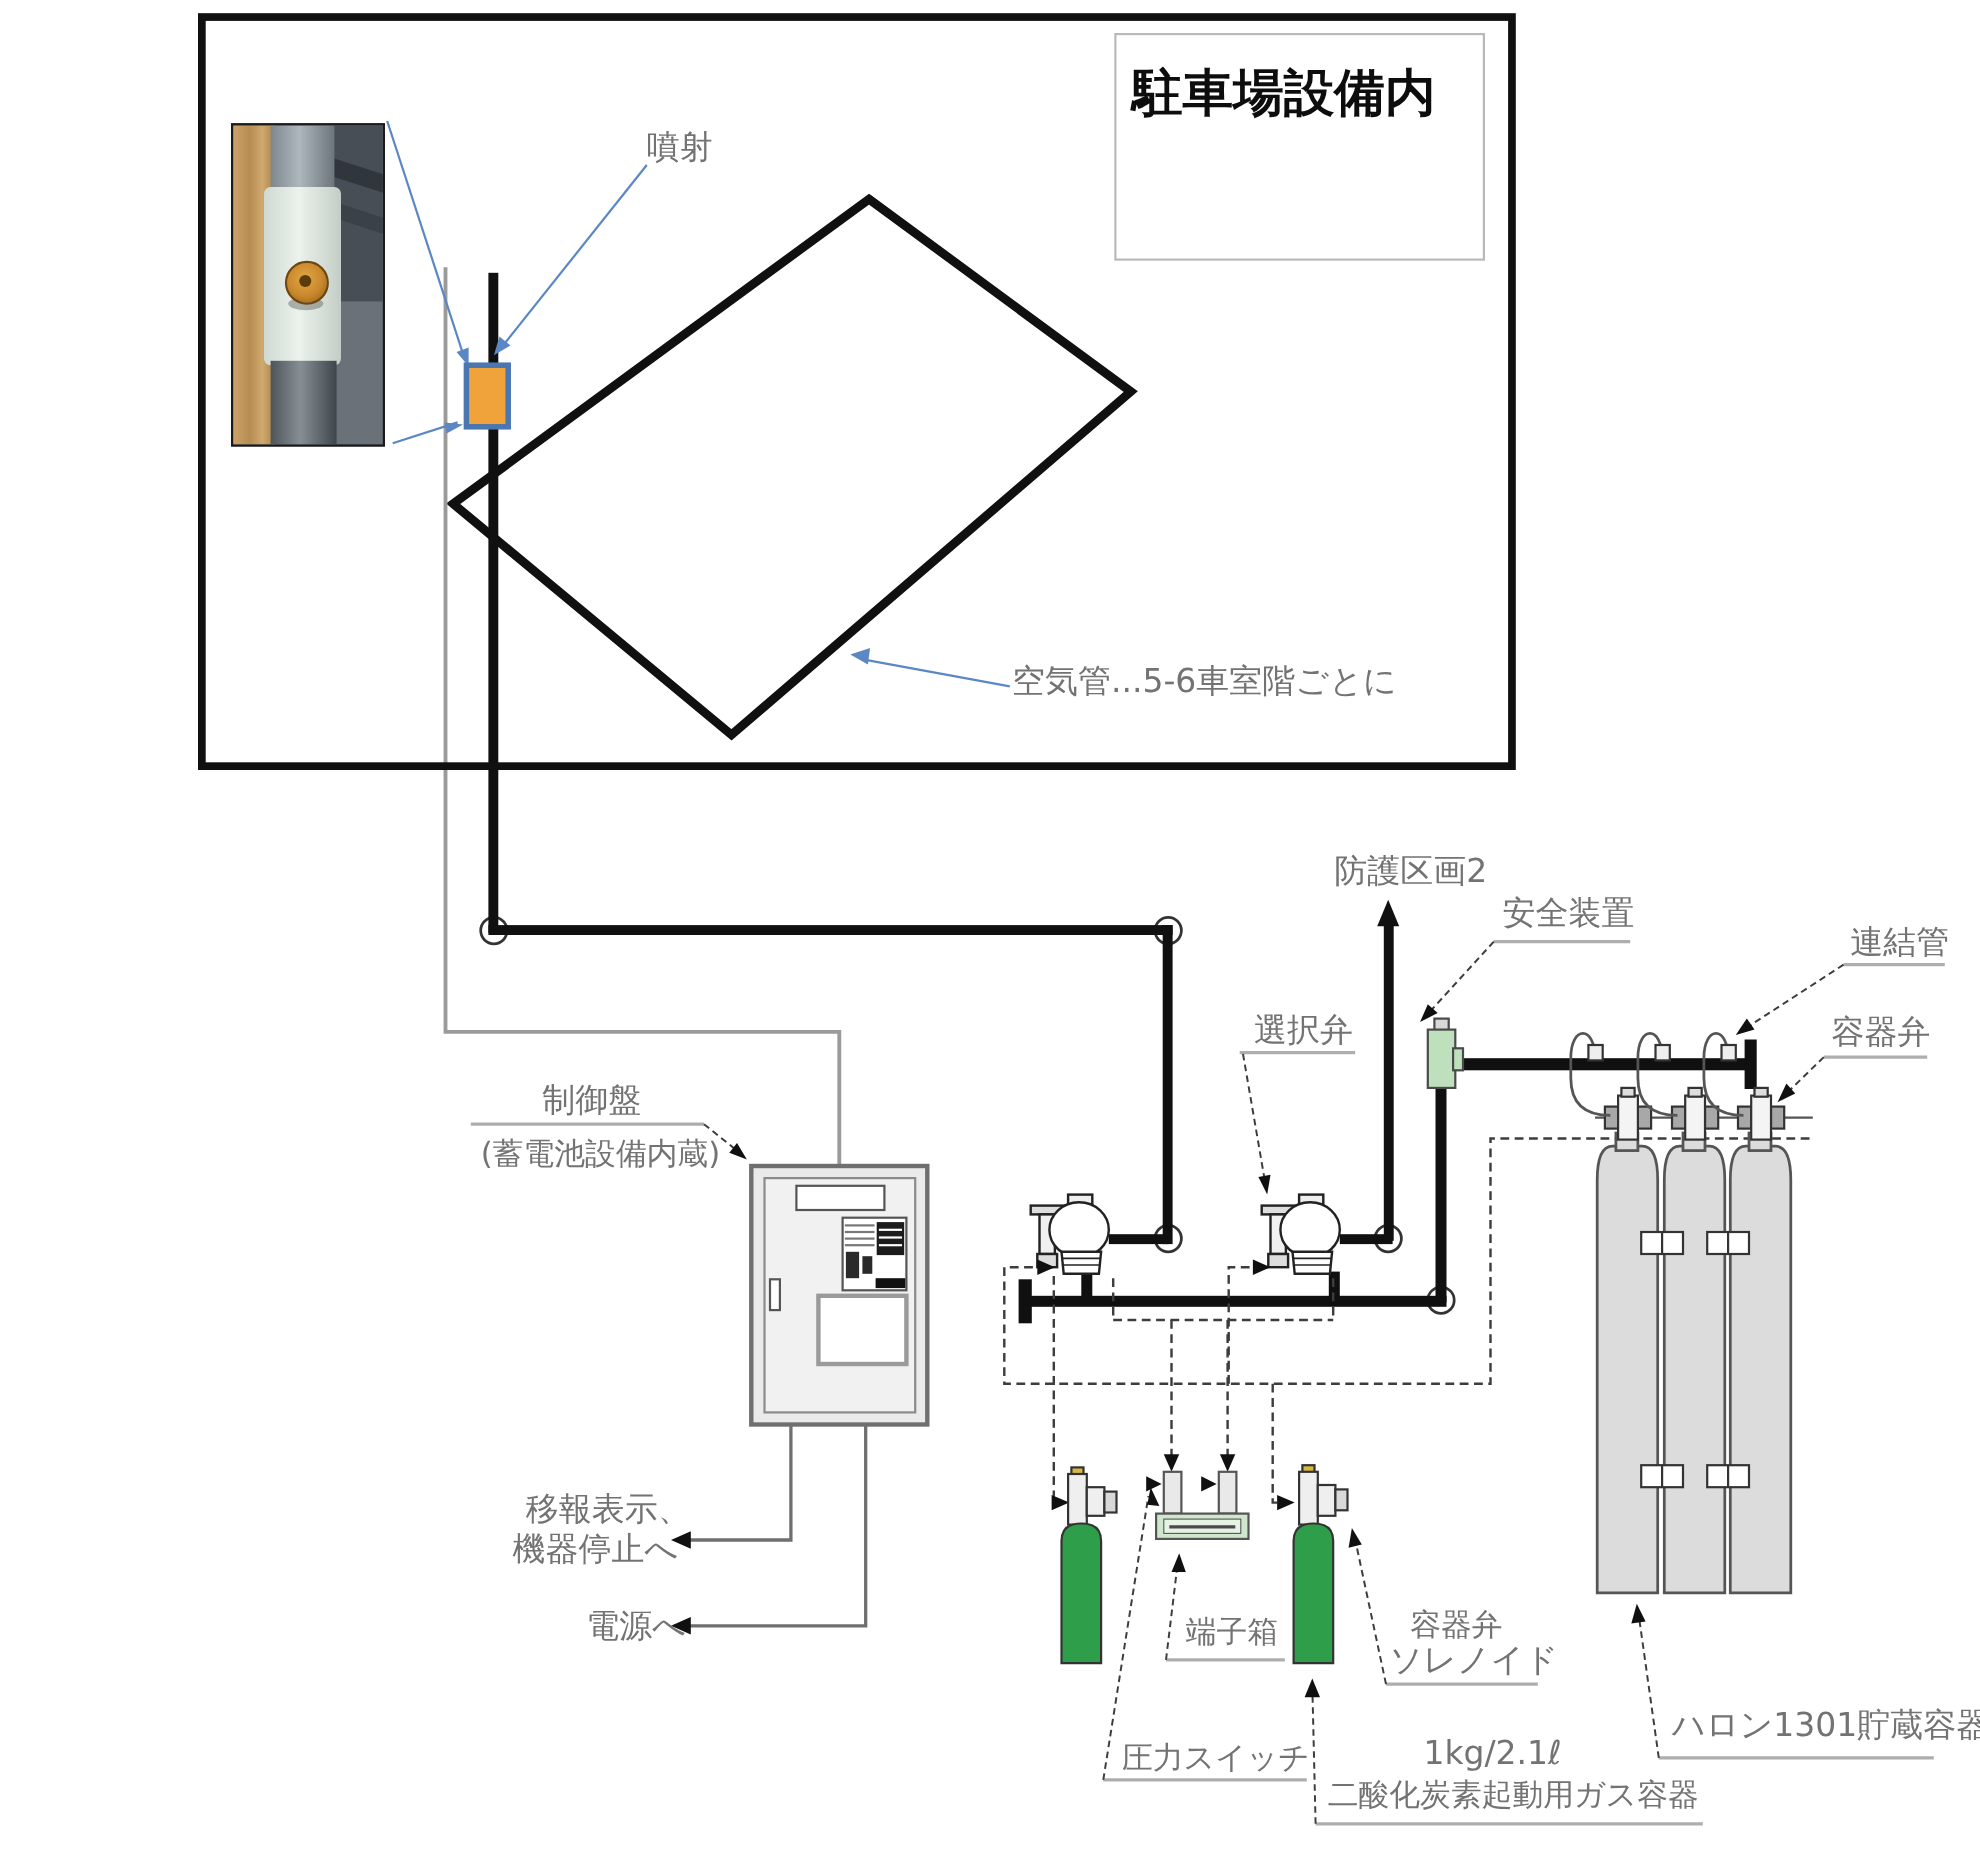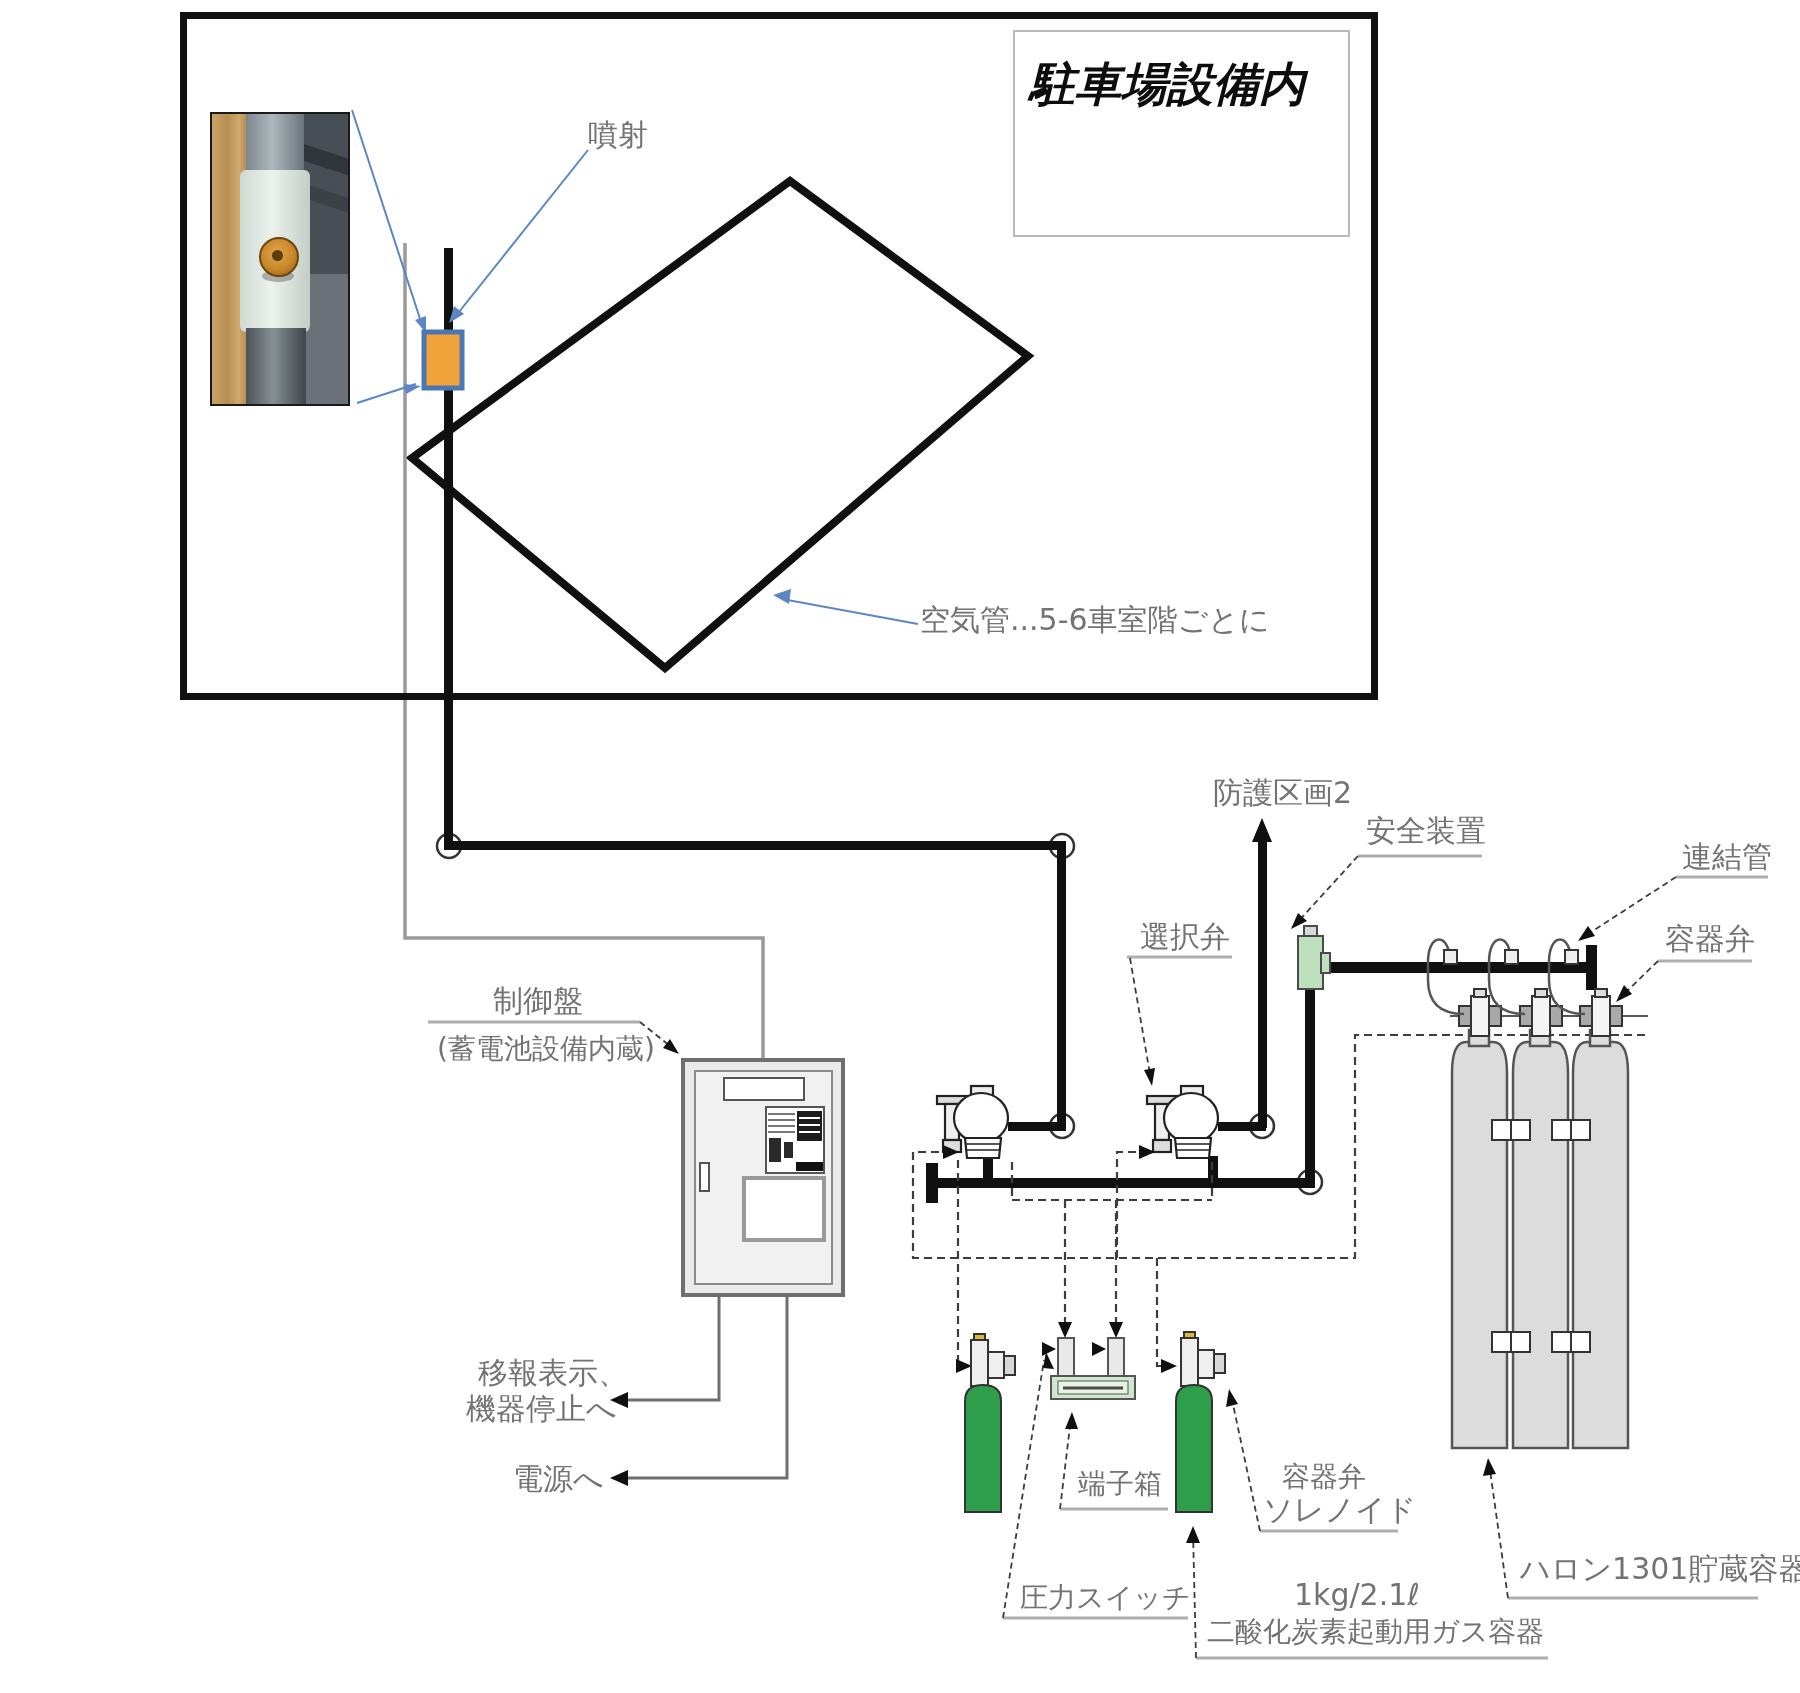--- a/index.html
+++ b/index.html
@@ -4,21 +4,21 @@
 <style>
   html,body{margin:0;padding:0;background:#ffffff;}
   #stage{position:relative;width:1800px;height:1693px;background:#ffffff;overflow:hidden;
          font-family:"DejaVu Sans",sans-serif;}
   #stage svg{position:absolute;left:0;top:0;}
   .label{position:absolute;color:#737373;white-space:nowrap;line-height:1.15;}
   .f30{font-size:30px;} .f28{font-size:28px;}
   #title-box{position:absolute;left:1013px;top:30px;width:337px;height:207px;
              border:2px solid #b9b9b9;background:#fff;box-sizing:border-box;
              font-size:46px;font-weight:600;color:#0d0d0d;padding:10px 0 0 14px;}
-  #title-box div{line-height:84px;font-style:italic;}
+  #title-box div{line-height:84px;}
   #enclosure{position:absolute;left:180px;top:12px;width:1198px;height:688px;
              border:7px solid #101010;box-sizing:border-box;background:transparent;}
   
   #photo{position:absolute;left:210px;top:112px;width:136px;height:290px;
          background:#6a7178;border:2px solid #1a1a1a;overflow:hidden;}
   #photo .wood{position:absolute;left:0;top:0;width:38px;height:290px;
         background:linear-gradient(90deg,#caa268 0%,#b78d52 40%,#cfa96f 70%,#ac8145 100%);}
   #photo .bgdark{position:absolute;left:88px;top:0;width:48px;height:160px;background:#474e55;}
   #photo .brace1{position:absolute;left:80px;top:38px;width:70px;height:16px;background:#30363c;transform:rotate(18deg);}
   #photo .brace2{position:absolute;left:82px;top:78px;width:70px;height:14px;background:#3a4147;transform:rotate(18deg);}
@@ -300,21 +300,21 @@
   <div class="label f30" style="left:920px;top:603px;">空気管...5-6車室階ごとに</div>
   <div class="label f30" style="left:1213px;top:776px;">防護区画2</div>
   <div class="label f30" style="left:1366px;top:814px;">安全装置</div>
   <div class="label f30" style="left:1682px;top:840px;">連結管</div>
   <div class="label f30" style="left:1665px;top:922px;">容器弁</div>
   <div class="label f30" style="left:1140px;top:920px;">選択弁</div>
   <div class="label f30" style="left:493px;top:984px;">制御盤</div>
   <div class="label f28" style="left:437px;top:1033px;">(蓄電池設備内蔵)</div>
   <div class="label f30" style="left:468px;top:1356px;margin-left:10px;">移報表示、</div>
   <div class="label f30" style="left:466px;top:1392px;">機器停止へ</div>
-  <div class="label f30" style="left:513px;top:1462px;">電源へ</div>
+  <div class="label f30" style="left:533px;top:1462px;">電源へ</div>
   <div class="label f28" style="left:1078px;top:1468px;">端子箱</div>
   <div class="label f28" style="left:1020px;top:1582px;">圧力スイッチ</div>
   <div class="label f28" style="left:1282px;top:1461px;">容器弁</div>
   <div class="label f30" style="left:1263px;top:1493px;">ソレノイド</div>
   <div class="label f30" style="left:1272px;top:1578px;margin-left:22px;">1kg/2.1ℓ</div>
   <div class="label f28" style="left:1207px;top:1616px;">二酸化炭素起動用ガス容器</div>
   <div class="label f30" style="left:1520px;top:1552px;">ハロン1301貯蔵容器</div>
 
 </div>
 

